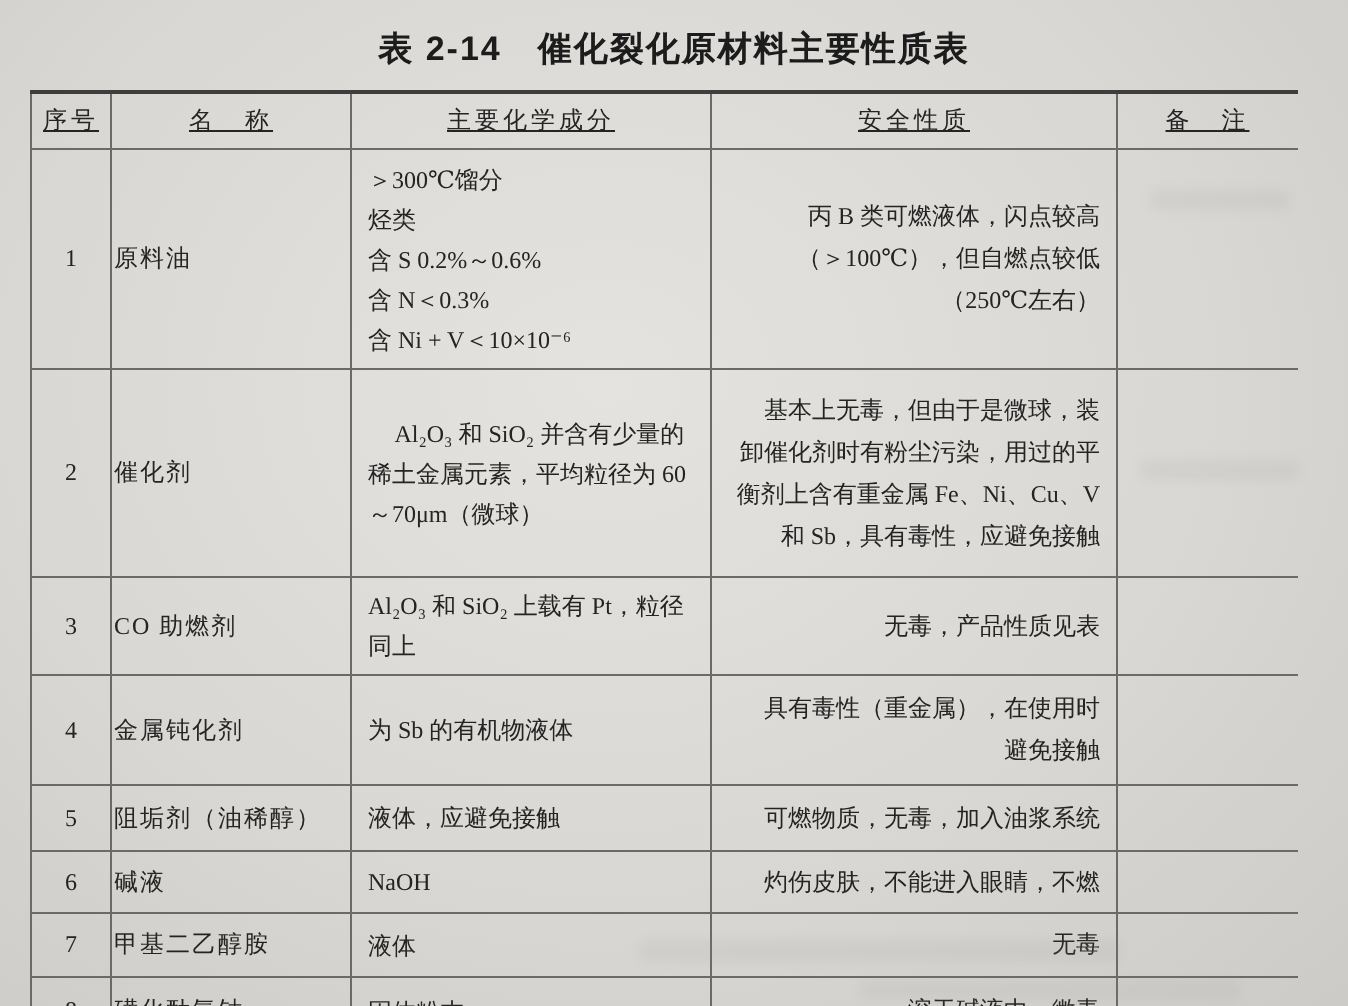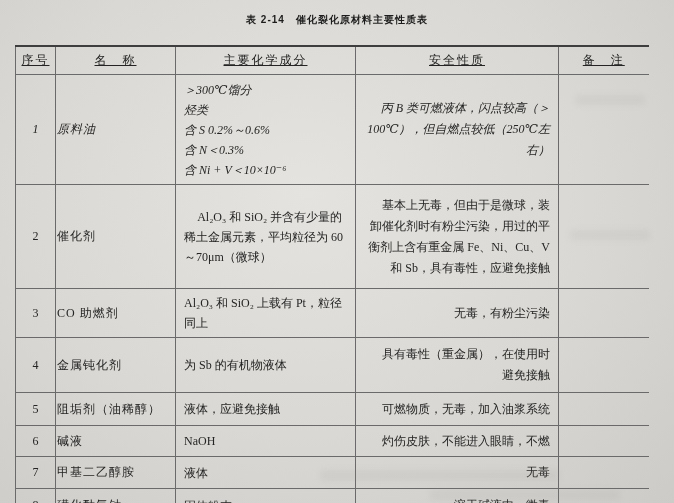--- a/index.html
+++ b/index.html
@@ -13,21 +13,21 @@
     background:#d9d8d4;
     background-image: radial-gradient(ellipse at 45% 38%, #e4e3df 0%, #d9d8d4 55%, #cccbc7 100%);
     font-family:"Liberation Serif","DejaVu Serif",serif;
     color:#242424;
   }
 
   .doc-title {
     position:absolute; top:13px; left:0; right:0;
     text-align:center;
     font-family:"Liberation Sans","DejaVu Sans",sans-serif;
-    font-weight:bold; font-size:10px; letter-spacing:1px;
+    font-weight:bold; font-size:17px; letter-spacing:1px;
     color:#1c1c1c;
   }
 
   table.props {
     position:absolute; left:15px; top:45px;
     width:633px;
     border-collapse:collapse; table-layout:fixed;
     border-top:2px solid #3e3e3e;
     border-bottom:2px solid #3e3e3e;
     border-left:1px solid #5a5a5a;
@@ -48,21 +48,21 @@
     text-decoration:underline;
   }
 
   .c-no   { text-align:center; }
   .c-name { text-align:left; letter-spacing:1px; }
   .c-comp { padding:4px 8px; white-space:pre-line; line-height:20px; text-align:left; }
   .c-comp.indent { text-indent:1.1em; }
   .c-safe { padding:4px 8px 4px 10px; line-height:21px; text-align:right; text-indent:1.2em; }
   .c-note { }
 
-  tr.rh1 td{height:101px;font-style:italic;} tr.rh2 td{height:95px;} tr.rh3 td{height:23px;}
+  tr.rh1 td{height:101px;} tr.rh2 td{height:95px;} tr.rh3 td{height:23px;}
   tr.rh4 td{height:46px;}  tr.rh5 td{height:24px;} tr.rh6 td{height:22px;}
   tr.rh7 td{height:23px;}  tr.rh8 td{height:25px;}
 
   .sec-heading {
     position:absolute; left:40px; top:456px;
     font-family:"Liberation Sans","DejaVu Sans",sans-serif;
     font-weight:bold; font-size:14.5px; color:#1d1d1d;
   }
   .sec-text {
     position:absolute; left:37px; top:503px;
@@ -119,21 +119,21 @@
         <td class="c-no">2</td>
         <td class="c-name">催化剂</td>
         <td class="c-comp indent">Al₂O₃ 和 SiO₂ 并含有少量的稀土金属元素，平均粒径为 60～70μm（微球）</td>
         <td class="c-safe">基本上无毒，但由于是微球，装卸催化剂时有粉尘污染，用过的平衡剂上含有重金属 Fe、Ni、Cu、V 和 Sb，具有毒性，应避免接触</td>
         <td class="c-note"></td>
       </tr>
       <tr class="rh3">
         <td class="c-no">3</td>
         <td class="c-name">CO 助燃剂</td>
         <td class="c-comp">Al₂O₃ 和 SiO₂ 上载有 Pt，粒径同上</td>
-        <td class="c-safe">无毒，有粉尘污染</td>
+        <td class="c-safe">无毒，产品性质见表</td>
         <td class="c-note"></td>
       </tr>
       <tr class="rh4">
         <td class="c-no">4</td>
         <td class="c-name">金属钝化剂</td>
         <td class="c-comp">为 Sb 的有机物液体</td>
         <td class="c-safe">具有毒性（重金属），在使用时避免接触</td>
         <td class="c-note"></td>
       </tr>
       <tr class="rh5">

